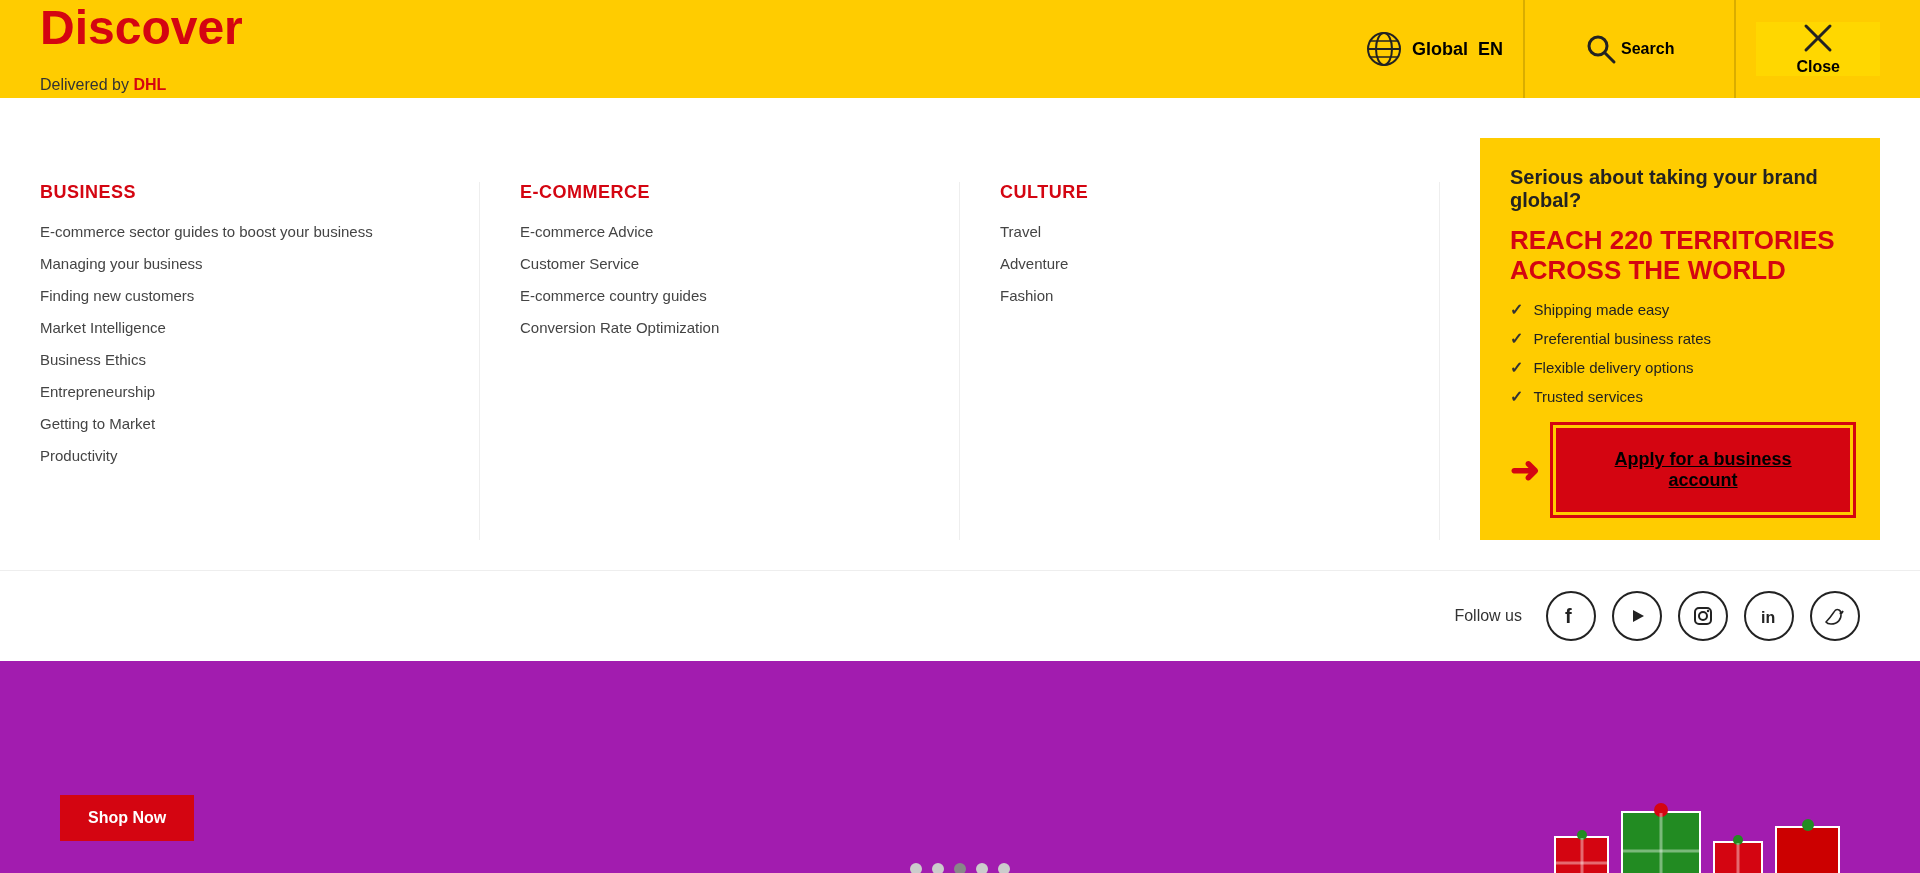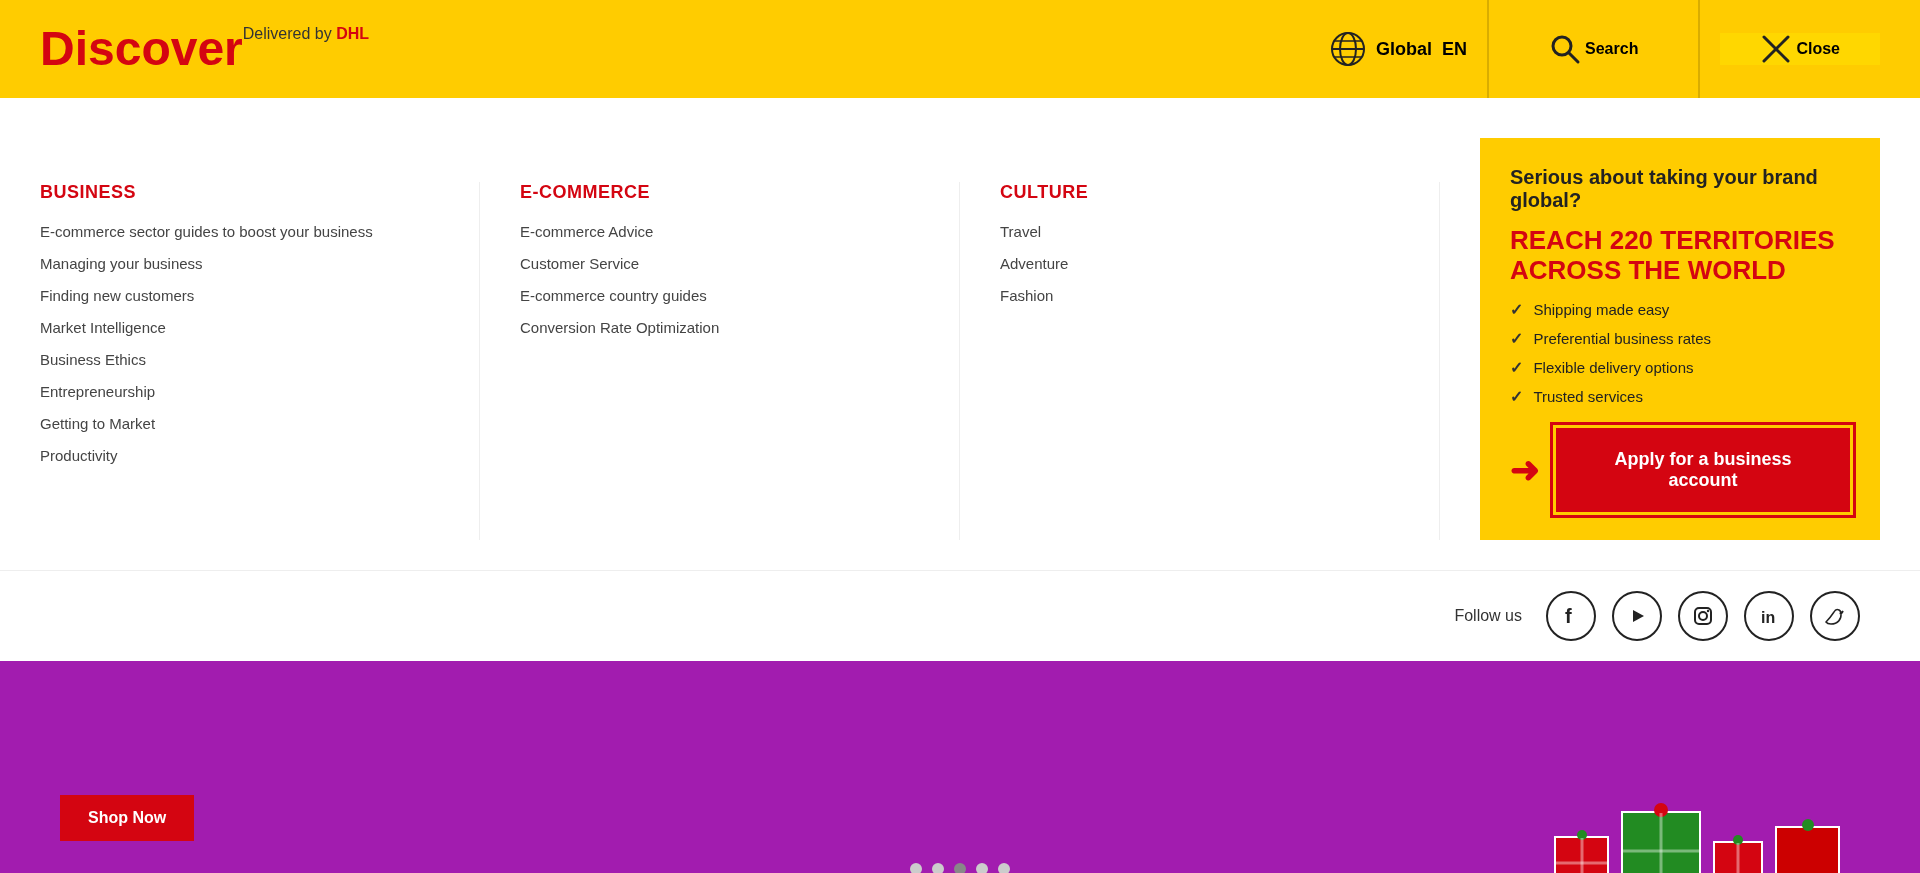--- a/index.html
+++ b/index.html
@@ -9,21 +9,22 @@
     .header {
       background: #FFCC00;
       height: 98px;
       display: flex;
       align-items: center;
       padding: 0 40px;
       position: relative;
     }
     .header-logo {
       display: flex;
-      flex-direction: row;
+      flex-direction: column;
+      gap: 24px;
     }
     .header-logo .discover {
       font-size: 48px;
       font-weight: 900;
       color: #D40511;
       line-height: 1;
     }
     .header-logo .delivered {
       font-size: 16px;
       color: #333;
@@ -62,21 +63,21 @@
       padding: 0 40px;
       gap: 4px;
       cursor: pointer;
     }
     .header-search-section .search-label {
       font-size: 16px;
       font-weight: 600;
     }
     .header-close-section {
       display: flex;
-      flex-direction: row;
+      flex-direction: column;
       align-items: center;
       justify-content: center;
       padding: 0 40px;
       gap: 4px;
       cursor: pointer;
       background: #FFD700;
     }
     .header-close-section .close-label {
       font-size: 16px;
       font-weight: 600;
@@ -170,29 +171,30 @@
       margin-top: 8px;
     }
     .arrow-icon {
       color: #D40511;
       font-size: 36px;
       font-weight: bold;
       line-height: 1;
     }
     .apply-button {
       background: #D40511;
-      color: #ffffff;
+      color: #000000;
       border: 3px solid #D40511;
       padding: 18px 30px;
       font-size: 18px;
       font-weight: 700;
       cursor: pointer;
       outline: 3px solid #D40511;
       outline-offset: 3px;
       flex: 1;
+      text-decoration: underline;
     }
 
     
     .social-bar {
       display: flex;
       align-items: center;
       justify-content: flex-end;
       padding: 20px 60px;
       gap: 16px;
     }

